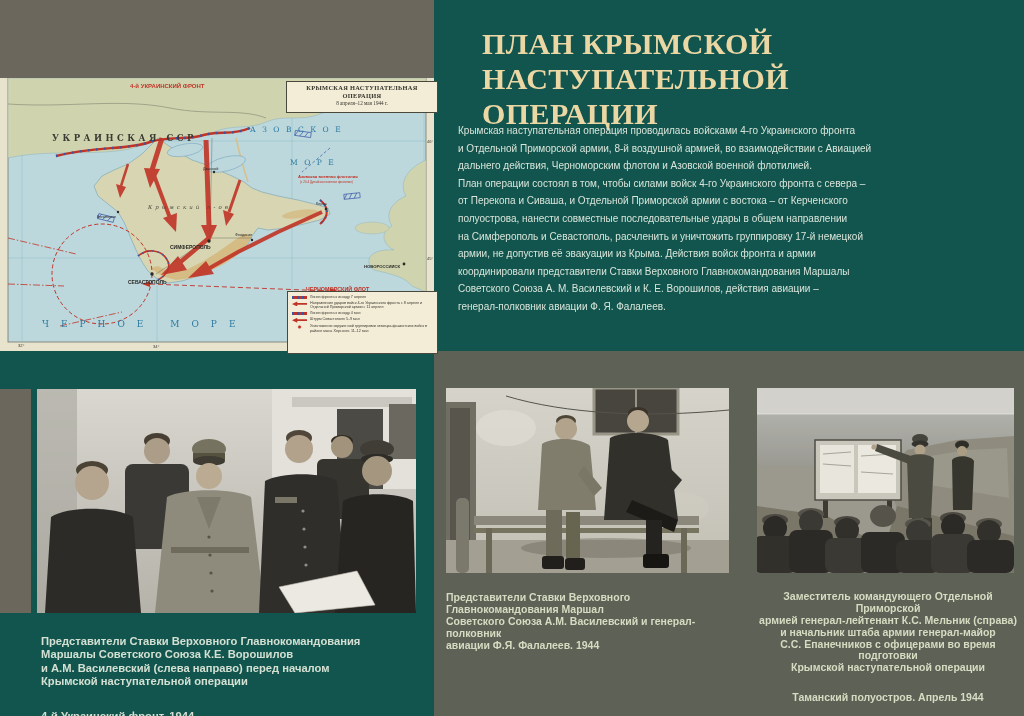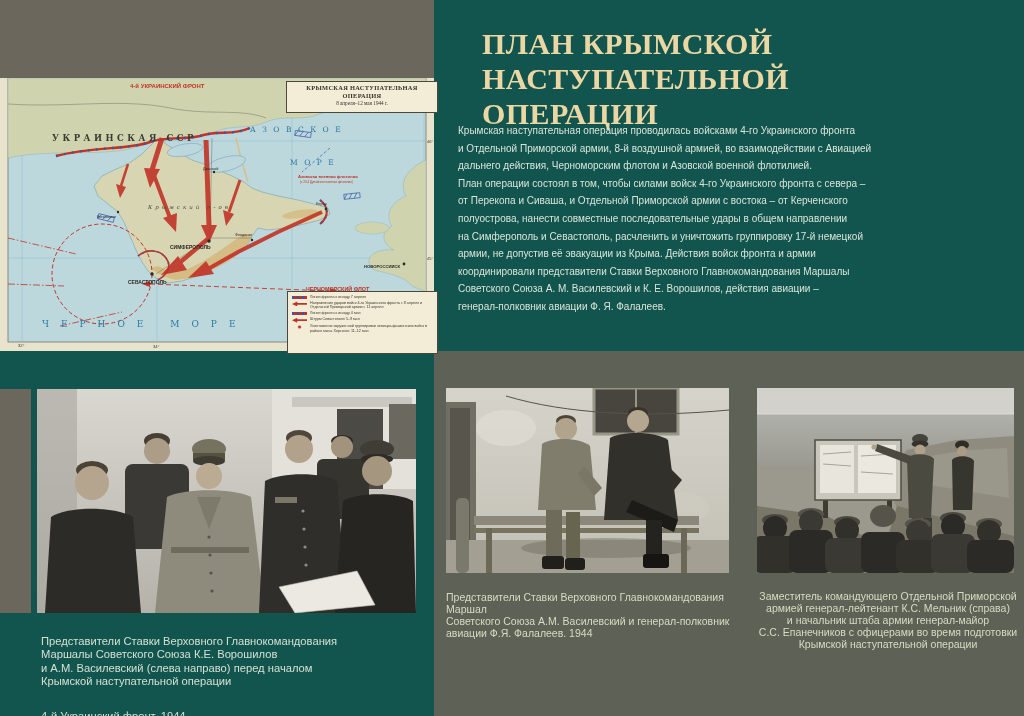--- a/index.html
+++ b/index.html
@@ -37,21 +37,21 @@
     clip-path:polygon(0 50%,35% 0,35% 32%,100% 32%,100% 68%,35% 68%,35% 100%);}
   .sw-star{font-size:5.5px;line-height:5px;color:#C03326;text-align:center;}
 
   
   figure{margin:0;}
   #photo-left{left:37px;top:389px;width:379px;height:224px;}
   #photo-mid{left:446px;top:388px;width:283px;height:185px;}
   #photo-right{left:757px;top:388px;width:257px;height:185px;}
 
   
-  .caption{white-space:pre-line;}
+  .caption{white-space:pre-line;font-weight:bold;}
   #cap-left{left:41px;top:621px;width:360px;color:#D3E0D2;
     font-size:11.2px;line-height:13.6px;}
   #cap-left .date{margin-top:7px;}
   #cap-mid{left:446px;top:579px;width:292px;color:#D6DCC2;
     font-size:10.5px;line-height:12px;}
   #cap-right{left:757px;top:579px;width:262px;color:#D6DCC2;
     font-size:10.5px;line-height:11.9px;text-align:center;}
   #cap-right .date{margin-top:6px;}
 </style>
 </head>
@@ -438,15 +438,16 @@
     <div>Представители Ставки Верховного Главнокомандования Маршал
 Советского Союза А.М. Василевский и генерал-полковник
 авиации Ф.Я. Фалалеев. 1944</div>
   </div>
   <div class="abs caption" id="cap-right">
     <div>Заместитель командующего Отдельной Приморской
 армией генерал-лейтенант К.С. Мельник (справа)
 и начальник штаба армии генерал-майор
 С.С. Епанечников с офицерами во время подготовки
 Крымской наступательной операции</div>
+    <div class="date">Таманский полуостров. Апрель 1944</div>
   </div>
 
 </div>
 
 </body></html>

